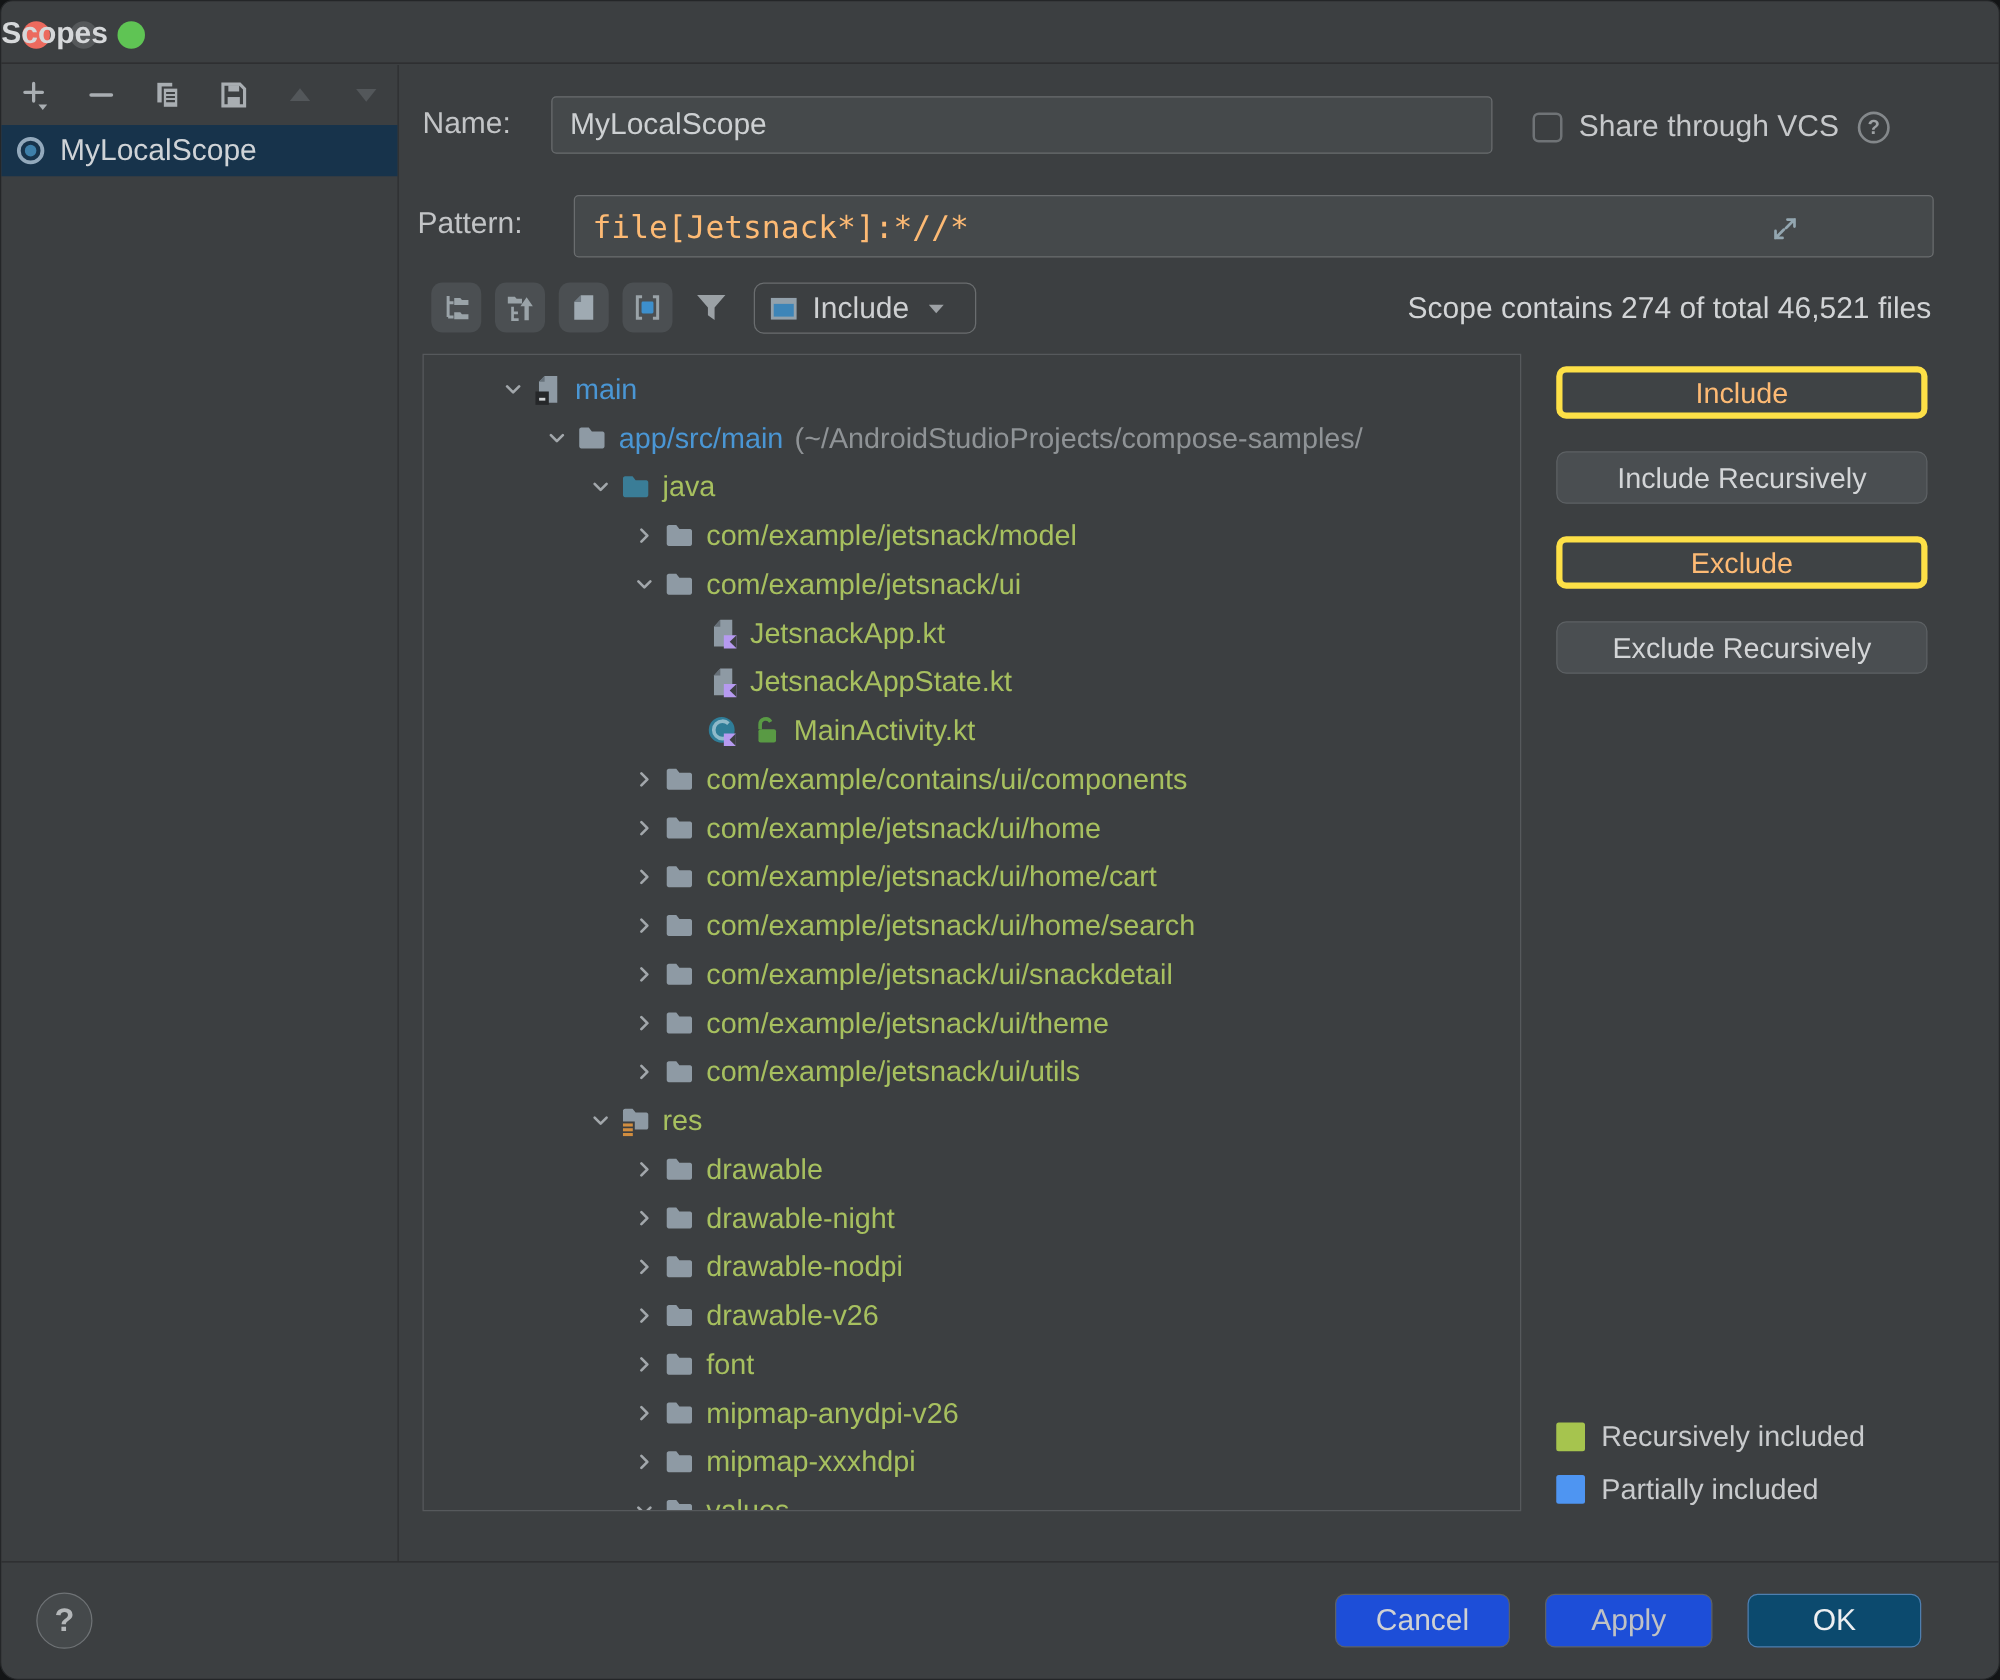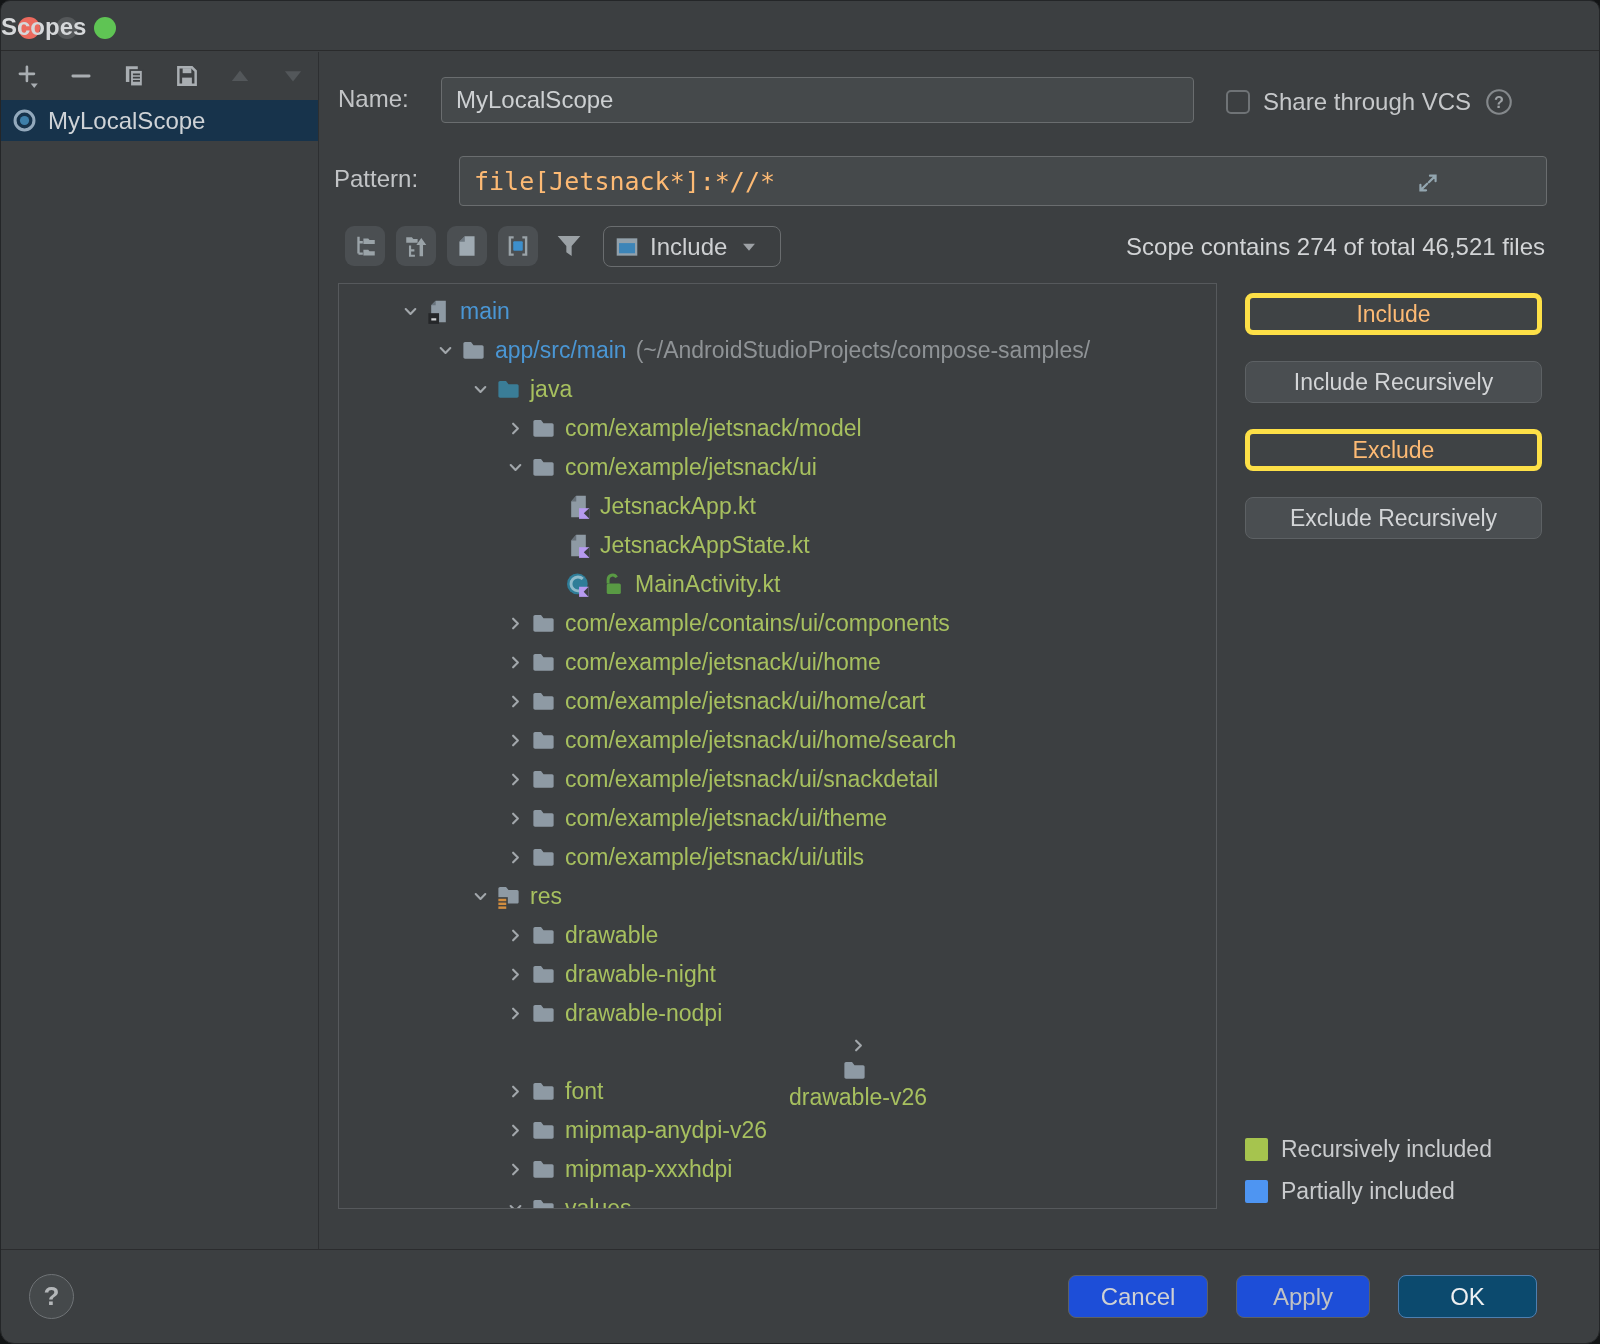--- a/index.html
+++ b/index.html
@@ -455,21 +455,21 @@
               <path d="M9.5 7l5 5-5 5" stroke="#A2A7AB" stroke-width="2.2" fill="none" stroke-linecap="round" stroke-linejoin="round"></path>
             </svg>
           </span>
           <span class="ticon">
             <svg viewBox="0 0 24 24">
               <path fill="#8E9AA4" d="M3 6c0-.8.7-1.5 1.5-1.5h5.3L12 7.3h7.6c.8 0 1.4.7 1.4 1.5v9c0 .8-.6 1.5-1.4 1.5H4.5C3.7 19.3 3 18.6 3 17.8V6z"></path>
             </svg>
           </span>
           <span class="lbl c-green">drawable-nodpi</span>
         </div>
-        <div class="tree-row" style="padding-left: 161px; flex-direction: column;">
+        <div class="tree-row" style="padding-left: 161px;">
           <span class="chev-slot">
             <svg viewBox="0 0 24 24">
               <path d="M9.5 7l5 5-5 5" stroke="#A2A7AB" stroke-width="2.2" fill="none" stroke-linecap="round" stroke-linejoin="round"></path>
             </svg>
           </span>
           <span class="ticon">
             <svg viewBox="0 0 24 24">
               <path fill="#8E9AA4" d="M3 6c0-.8.7-1.5 1.5-1.5h5.3L12 7.3h7.6c.8 0 1.4.7 1.4 1.5v9c0 .8-.6 1.5-1.4 1.5H4.5C3.7 19.3 3 18.6 3 17.8V6z"></path>
             </svg>
           </span>

